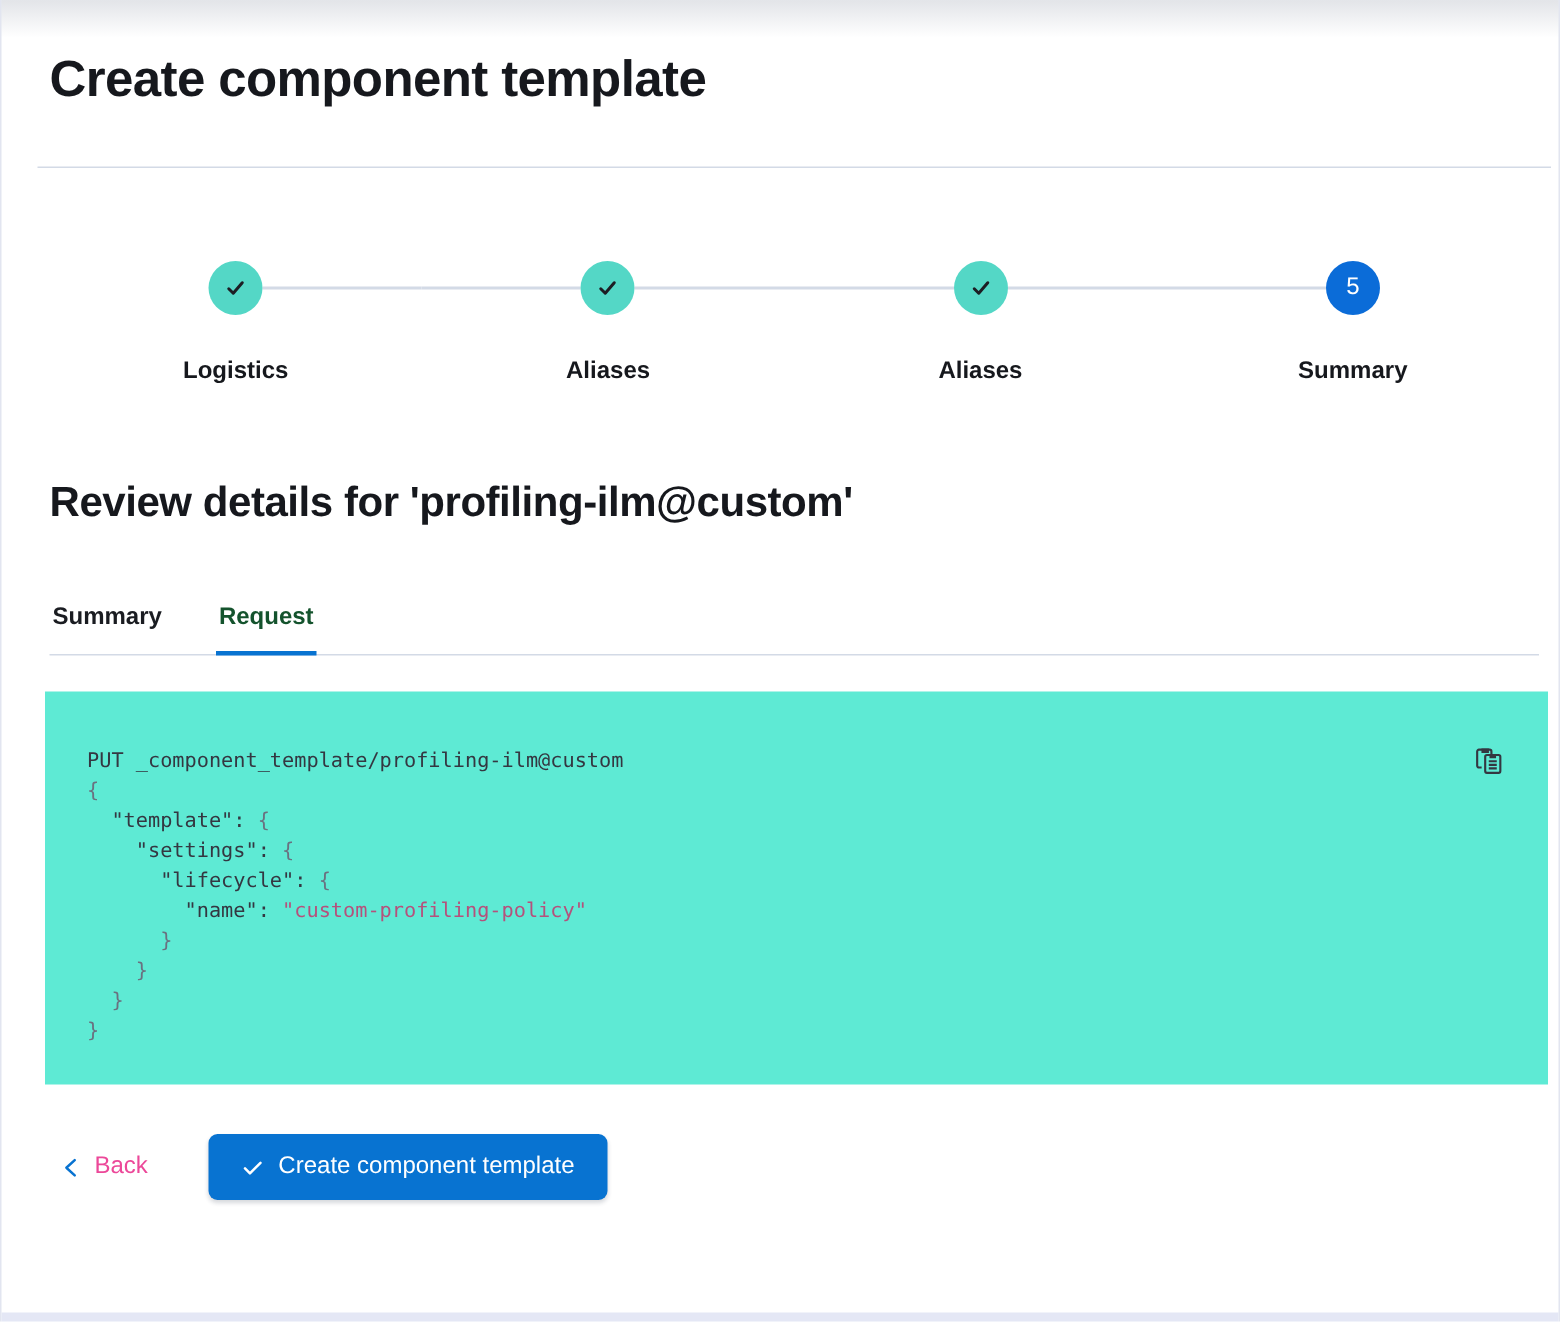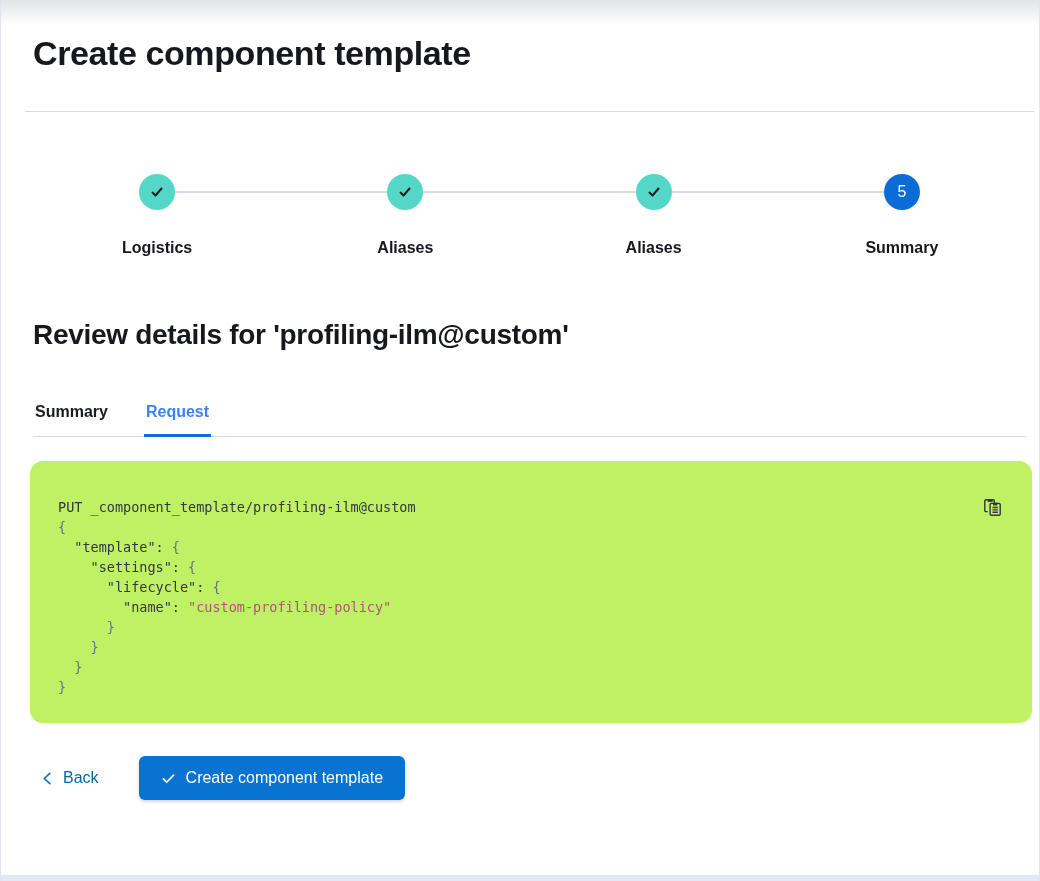--- a/index.html
+++ b/index.html
@@ -60,53 +60,52 @@
     margin:60px 0 0 0; font-size:28px; line-height:34px; font-weight:700;
     color:#16181d; letter-spacing:-0.3px;
   }
 
   
   .tabs { display:flex; gap:34px; margin-top:48px; border-bottom:1px solid #d3dae6; }
   .tab {
     position:relative; font-size:16px; line-height:24px; font-weight:700;
     padding:0 2px 12px 2px; color:#1a1c21; cursor:pointer;
   }
-  .tab.selected { color:#3b82f6; }
+  .tab.selected { color:#14532d; }
   .tab.selected::after {
     content:""; position:absolute; left:0; right:0; bottom:-1px; height:3px;
     background:#0873d1;
   }
 
   p.request-desc { margin:25px 0 0 0; font-size:16px; line-height:24px; color:#3f434c; }
 
   
   .code-block {
     position:relative; margin:24px -6px 0 -3px;
-    background:#bef264;
+    background:#5eead4;
     padding:36px 28px 26px 28px;
-    border-radius:13px;
   }
   .code-line {
     font-family:"DejaVu Sans Mono", monospace;
     font-size:13.5px; line-height:20px; white-space:pre; color:#343741;
   }
   .code-line span { color:#343741; }
   .code-line span[data-type="punct"]  { color:#6a7180; }
   .code-line span[data-type="string"] { color:#b5517c; }
   .copy-btn {
     position:absolute; top:37px; right:30px;
     background:none; border:none; padding:0; cursor:pointer; line-height:0;
   }
 
   
   .footer { display:flex; align-items:center; margin-top:33px; }
   .back-btn {
     display:flex; align-items:center; gap:9px;
     background:none; border:none; padding:8px;
-    color:#0369a1; font-family:inherit; font-size:16px; font-weight:500; cursor:pointer;
+    color:#ec4899; font-family:inherit; font-size:16px; font-weight:500; cursor:pointer;
   }
   .submit-btn {
     margin-left:32px; display:flex; align-items:center; gap:10px;
     background:#0873d1; color:#ffffff; border:none; border-radius:6px;
     height:44px; padding:0 22px;
     font-family:inherit; font-size:16px; font-weight:500; cursor:pointer;
     box-shadow:0 2px 3px rgba(30,40,60,0.18);
   }
 </style>
 </head>

